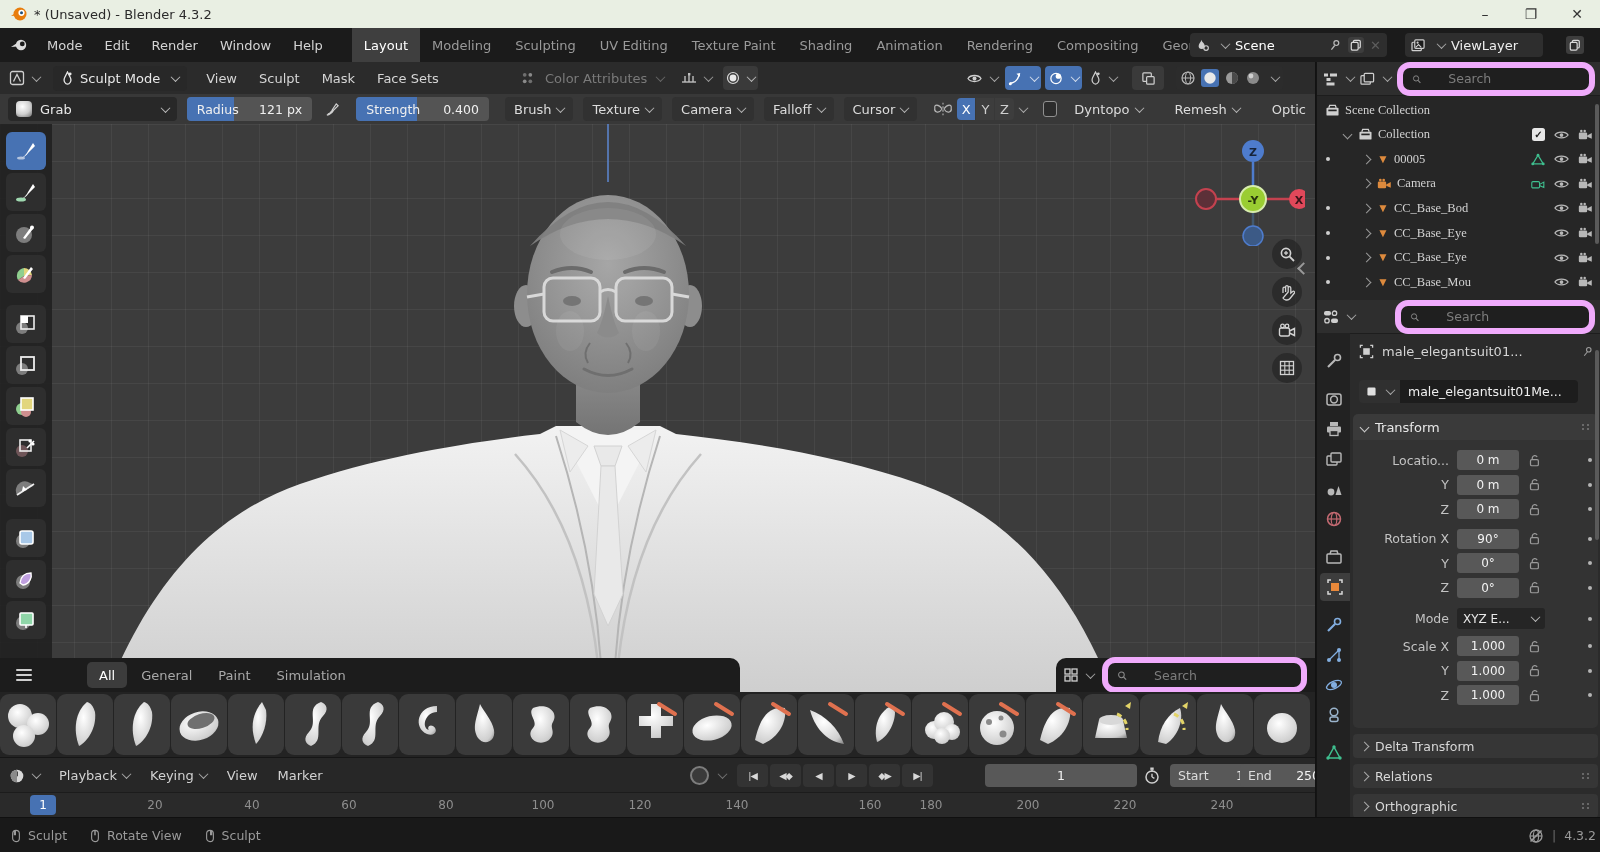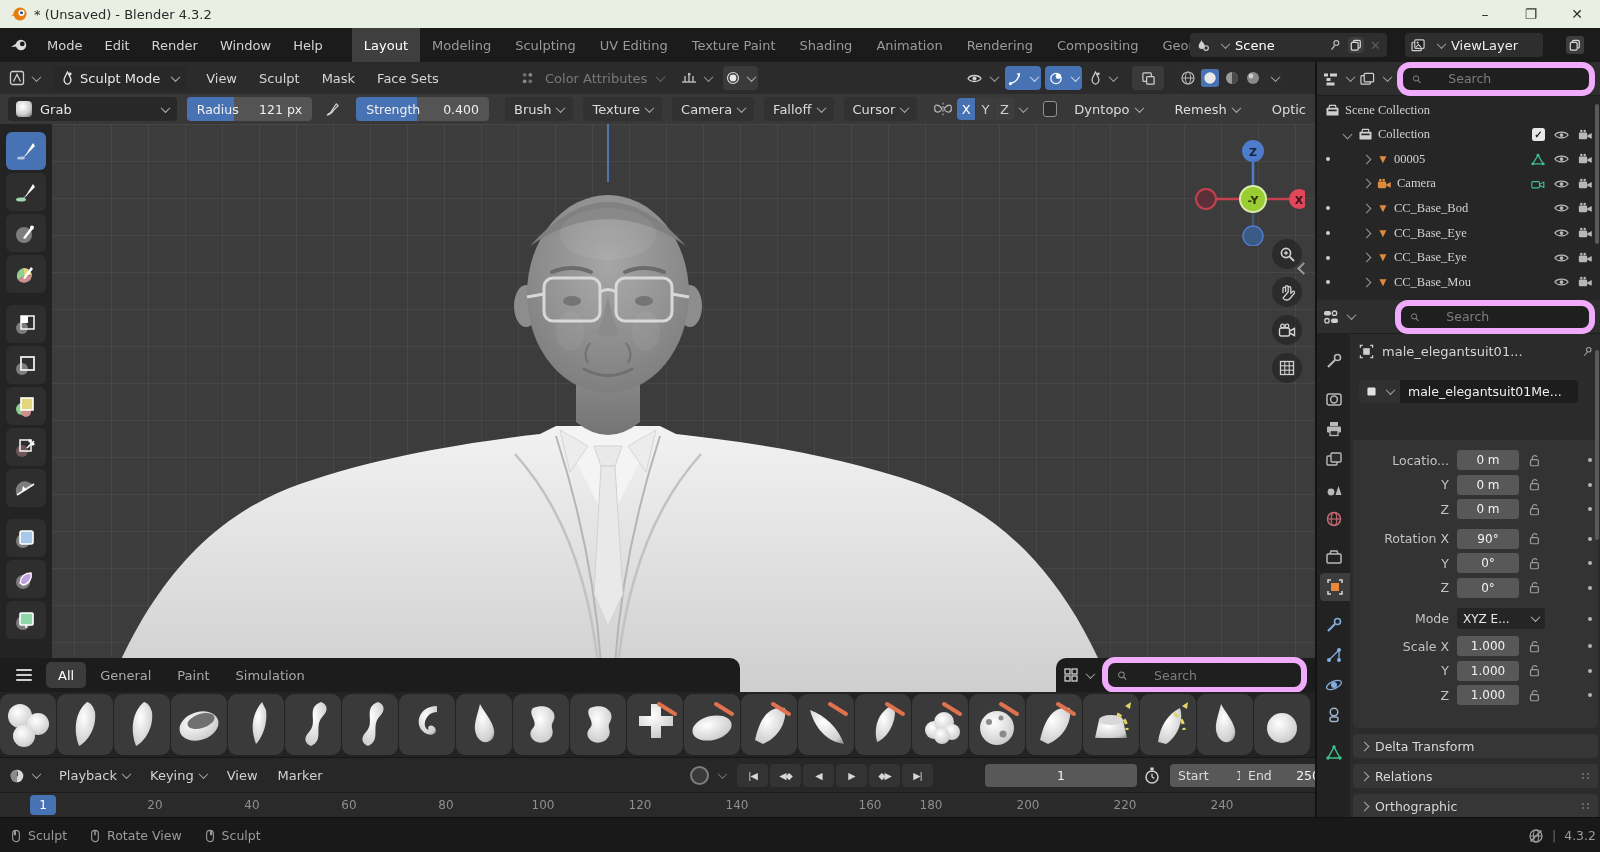--- a/index.html
+++ b/index.html
@@ -60,21 +60,21 @@
   .navbtn{width:30px;height:30px;border-radius:50%;background:rgba(30,30,30,.55);display:flex;align-items:center;justify-content:center;}
   .symline{left:607px;top:0;width:2px;height:58px;background:rgba(90,130,200,.8);}
 
   
   .lefttoolbar{left:0;top:124px;width:52px;height:633px;background:rgba(30,30,30,.85);}
   .toolbtn{position:absolute;left:6px;width:40px;height:38px;border-radius:6px;background:#2e2e2e;
            display:flex;align-items:center;justify-content:center;}
   .toolbtn.active{background:#4772b3;}
 
   
-  .shelfbar{top:658px;height:34px;background:#1c1c1c;display:flex;align-items:center;}
+  .shelfbar{top:658px;height:34px;background:#1c1c1c;display:flex;align-items:center;gap:41px;}
   .shelf-tab{padding:0 12px;height:26px;display:flex;align-items:center;color:#a8a8a8;border-radius:5px;margin-right:2px;}
   .shelf-tab.active{background:#3c3c3c;color:#fff;}
   .hamb{width:16px;height:12px;display:flex;flex-direction:column;justify-content:space-between;margin:0 14px 0 16px;}
   .hamb i{height:2px;background:#cfcfcf;border-radius:1px;}
   .search-pill{background:#1f1f1f;border:6px solid #f0abfc;border-radius:13px;height:24px;display:flex;align-items:center;padding:0 9px;gap:25px;flex:1;}
   .search-pill input{background:transparent;border:none;outline:none;color:#bdbdbd;font-size:12.5px;width:100%;font-family:inherit;}
   .search-pill input::placeholder{color:#7d7d7d;}
   .thumbs{left:0;top:692px;width:1315px;height:65px;background:#232323;display:flex;gap:1px;padding-top:2px;overflow:hidden;}
   .thumb{flex:0 0 56px;height:61px;border-radius:9px;background:#3a3a3a;position:relative;overflow:hidden;}
 
@@ -1396,20 +1396,30 @@
     <div class="row abs" style="left:42px;top:80px;">
       <span class="row" style="background:#303030;border-radius:4px 0 0 4px;height:23px;padding:0 6px;gap:3px;">
         <svg width="13" height="13" viewBox="0 0 16 16">
             <rect x="3" y="3" width="10" height="10" rx="1.5" fill="#e0e0e0"></rect>
           </svg>
         <span class="chev"></span>
       </span>
       <span style="background:#1d1d1d;border-radius:0 4px 4px 0;height:23px;display:flex;align-items:center;padding:0 8px;width:162px;color:#efefef;font-size:12.5px;">male_elegantsuit01Me...</span>
     </div>
 
+    <div class="abs" style="left:36px;top:114px;width:245px;height:26px;background:#3a3a3a;border-radius:5px 5px 0 0;display:flex;align-items:center;padding:0 8px;gap:7px;box-sizing:border-box;">
+      <span class="carD"></span>
+      <span style="color:#e8e8e8;">Transform</span>
+      <span class="grip">
+          <i></i>
+          <i></i>
+          <i></i>
+          <i></i>
+        </span>
+    </div>
     <div class="abs" style="left:36px;top:140px;width:245px;height:288px;background:#333;border-radius:0 0 5px 5px;"></div>
     <div id="transform-rows">
         <div class="prow" style="left: 36px; top: 150px; width: 245px;">
           <span class="plabel">Locatio...</span>
           <span class="pfield">0 m</span>
           <span class="row" style="margin-left: 8px;">
             <svg width="14" height="13" viewBox="0 0 16 14">
               <rect x="4" y="6" width="9" height="7" rx="1.5" fill="none" stroke="#9a9a9a" stroke-width="1.4"></rect>
               <path d="M6,6 V4 a3,3 0 0 1 5.6,-1" fill="none" stroke="#9a9a9a" stroke-width="1.4"></path>
             </svg>

